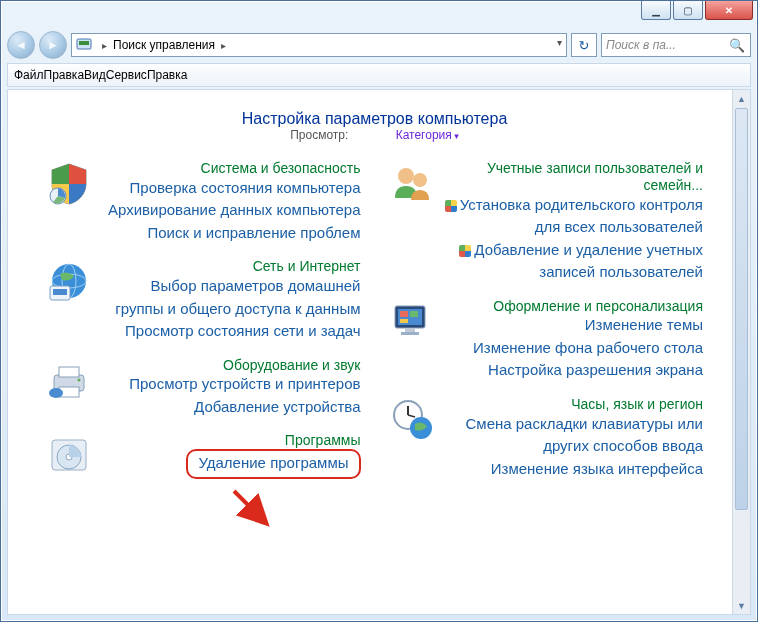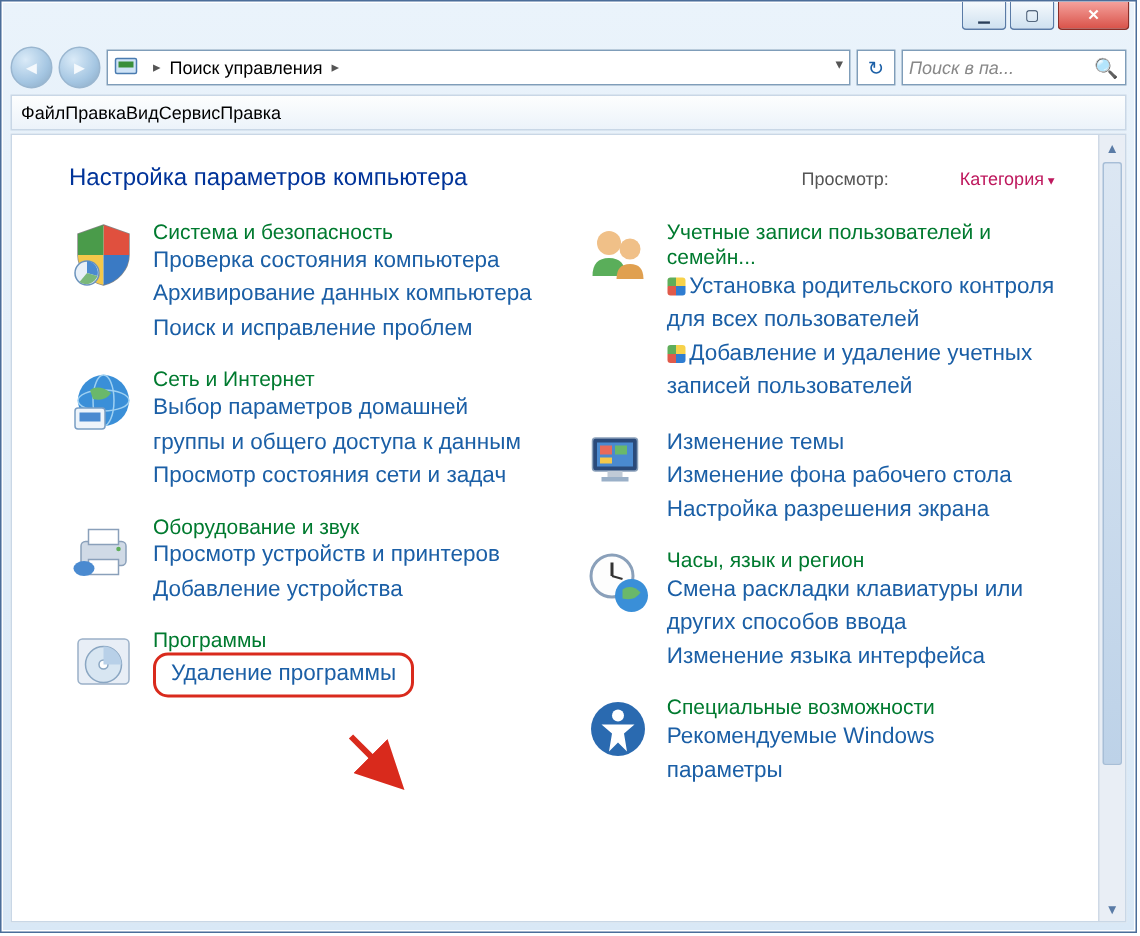--- a/index.html
+++ b/index.html
@@ -19,27 +19,27 @@
   .searchbox{width:140px;height:22px;border:1px solid #7f9db9;background:#fff;display:flex;align-items:center;padding:0 4px;color:#888;font-style:italic;}
   .searchbox .srch{margin-left:auto;color:#2a6db5;font-style:normal;font-size:13px;}
   .menubar{height:22px;margin:2px 6px 0;background:linear-gradient(#fdfefe,#ecf3fa);border:1px solid #c9d7e6;display:flex;align-items:center;padding:0 6px;}
   .menubar a{color:#000;}
   .content{position:absolute;left:6px;right:6px;top:88px;bottom:6px;background:#fff;border:1px solid #c9d7e6;overflow:hidden;}
   .scroll{position:absolute;top:0;right:0;bottom:0;width:17px;background:#e9eef5;border-left:1px solid #cfd9e6;}
   .scroll .thumb{position:absolute;left:2px;right:2px;top:18px;height:400px;border-radius:2px;background:linear-gradient(#dce7f3,#bdd2e8);border:1px solid #a7bed7;}
   .scroll .arr{position:absolute;left:0;right:0;height:17px;display:flex;align-items:center;justify-content:center;color:#5a7ba6;font-size:9px;}
   .scroll .arr.top{top:0;} .scroll .arr.bot{bottom:0;}
   .inner{padding:20px 30px 20px 38px;margin-right:17px;}
-  .header-row{display:flex;align-items:center;justify-content:space-between;margin-bottom:18px;}
+  .header-row{display:flex;align-items:center;justify-content:space-between;margin-bottom:18px;flex-direction:column;}
   .page-title{color:#003399;font-size:16px;}
   .viewby{color:#555;}
-  .viewby .catlink{color:#be185d;margin-left:44px;}
+  .viewby .catlink{color:#6d28d9;margin-left:44px;}
   .viewby .catlink::after{content:" ▾";font-size:9px;}
   .grid{display:flex;gap:28px;}
-  .col{flex:1;}
+  .col{flex:1;text-align:right;}
   .cat{display:flex;margin-bottom:14px;}
   .caticon{width:46px;height:46px;flex-shrink:0;margin-right:10px;display:flex;align-items:flex-start;justify-content:center;}
   .cattext{flex:1;}
   .catname{color:#007a2f;font-size:14px;line-height:1.2;cursor:pointer;}
   .sublink{color:#1b5fa6;font-size:15px;line-height:1.5;cursor:pointer;display:block;}
   .sublink.shield::before{content:"";display:inline-block;width:12px;height:12px;margin-right:3px;vertical-align:-2px;background:conic-gradient(#f7d24a 0 90deg,#2f7dd1 90deg 180deg,#e05a4a 180deg 270deg,#5fae5a 270deg 360deg);border-radius:2px;}
   .highlight{display:inline-block;border:2px solid #d92a1c;border-radius:10px;padding:1px 10px 2px;}
   .arrow-ann{position:absolute;left:220px;top:395px;pointer-events:none;}
   svg{display:block;}
 </style>
@@ -192,52 +192,40 @@
                   <rect x="6" y="8" width="30" height="22" rx="2" fill="#2a4a7a" stroke="#8aa0ba"></rect>
                   <rect x="9" y="11" width="24" height="16" fill="#4a8ad0"></rect>
                   <rect x="11" y="13" width="8" height="6" fill="#e86a5a"></rect>
                   <rect x="21" y="13" width="8" height="6" fill="#6ab86a"></rect>
                   <rect x="11" y="21" width="8" height="4" fill="#f4c84a"></rect>
                   <rect x="16" y="30" width="10" height="4" fill="#c0cad6"></rect>
                   <rect x="12" y="34" width="18" height="3" fill="#9ab0c8"></rect>
                 </svg>
               </div>
               <div class="cattext">
+                <div class="catname">Оформление и персонализация</div>
                 <span class="sublink">Изменение темы</span>
                 <span class="sublink">Изменение фона рабочего стола</span>
                 <span class="sublink">Настройка разрешения экрана</span>
               </div>
             </div>
             <div class="cat">
               <div class="caticon">
                 <svg width="46" height="46">
                   <circle cx="19" cy="19" r="14" fill="#fdfdfd" stroke="#8aa0ba" stroke-width="2"></circle>
                   <line x1="19" y1="19" x2="19" y2="10" stroke="#333" stroke-width="2"></line>
                   <line x1="19" y1="19" x2="26" y2="21" stroke="#333" stroke-width="1.5"></line>
                   <circle cx="32" cy="32" r="11" fill="#3a8fd8"></circle>
                   <path d="M26 28 Q32 24 38 30 Q34 36 26 34 Z" fill="#6ab86a"></path>
                 </svg>
               </div>
               <div class="cattext">
                 <div class="catname">Часы, язык и регион</div>
                 <span class="sublink">Смена раскладки клавиатуры или других способов ввода</span>
                 <span class="sublink">Изменение языка интерфейса</span>
-              </div>
-            </div>
-            <div class="cat">
-              <div class="caticon">
-                <svg width="46" height="46">
-                  <circle cx="23" cy="23" r="18" fill="#2a6ab0"></circle>
-                  <circle cx="23" cy="14" r="4" fill="#fff"></circle>
-                  <path d="M12 20 L34 20 L27 26 L29 38 L23 32 L17 38 L19 26 Z" fill="#fff"></path>
-                </svg>
-              </div>
-              <div class="cattext">
-                <div class="catname">Специальные возможности</div>
-                <span class="sublink">Рекомендуемые Windows параметры</span>
               </div>
             </div>
           </div>
       </div>
     </div>
 
     <div class="arrow-ann">
       <svg width="50" height="50">
           <defs>
             <marker id="ah" markerWidth="8" markerHeight="8" refX="6" refY="4" orient="auto">

